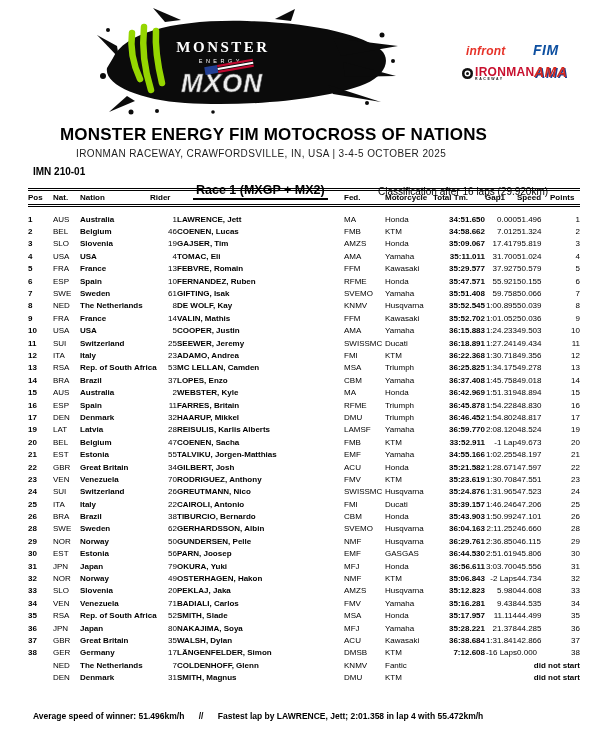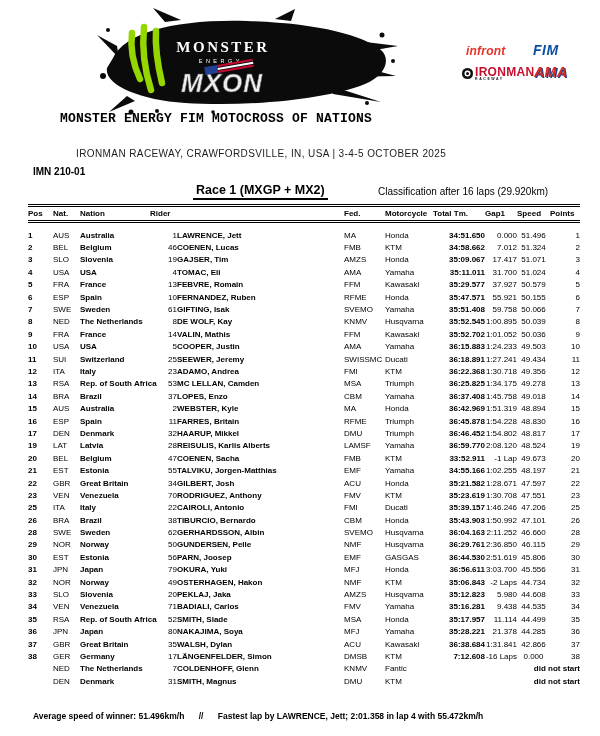--- a/index.html
+++ b/index.html
@@ -13,27 +13,27 @@
   .partner{position:absolute;white-space:nowrap;}
   .infront{left:466px;top:44px;font-size:12px;font-weight:bold;font-style:italic;color:#e63228;letter-spacing:.2px;}
   .fim{left:533px;top:42px;font-size:14px;font-weight:bold;font-style:italic;color:#0d4fa0;letter-spacing:.5px;}
   .ironman{left:462px;top:66px;display:flex;align-items:center;gap:2px;}
   .gear{width:11px;height:11px;border-radius:50%;background:#111;box-shadow:inset 0 0 0 2.5px #111, inset 0 0 0 4px #fff;flex:none;}
   .ironman-text{display:flex;flex-direction:column;line-height:1;}
   .ironman-line1{font-size:12px;font-weight:bold;color:#c8102e;letter-spacing:.3px;}
   .ironman-line2{font-size:3.5px;font-weight:bold;color:#111;letter-spacing:1.6px;}
   .ama{left:534px;top:64px;font-size:14px;font-weight:bold;font-style:italic;color:#d6281e;text-shadow:1.3px 1.3px 0 #223f8f;letter-spacing:.5px;}
   
-  .doc-title{position:absolute;left:60px;top:111px;font-size:13px;font-weight:bold;letter-spacing:.2px;font-family:Liberation Mono, monospace;}
+  .doc-title{position:absolute;left:60px;top:125px;font-size:17px;font-weight:bold;letter-spacing:.2px;}
   .doc-subtitle{position:absolute;left:60px;top:148px;font-size:10px;color:#1c1c1c;letter-spacing:.4px;margin-left:16px;}
   .doc-code{position:absolute;left:33px;top:166px;font-size:10px;font-weight:bold;}
   .race-title{position:absolute;left:193px;top:183px;font-size:12.5px;font-weight:bold;border-bottom:2px solid #000;padding:0 3px 1px 3px;}
   .classification{position:absolute;left:378px;top:186px;font-size:10px;}
   
-  table.results{position:absolute;left:28px;top:204px;width:552px;border-collapse:collapse;table-layout:fixed;font-size:8px;}
+  table.results{position:absolute;left:28px;top:188px;width:552px;border-collapse:collapse;table-layout:fixed;font-size:8px;}
   table.results th{border-top:3px double #000;border-bottom:3px double #000;font-weight:bold;text-align:left;padding:2px 0;font-size:8px;white-space:nowrap;}
   table.results td{padding:0;height:12.4px;white-space:nowrap;overflow:visible;vertical-align:middle;}
   tr.spacer td{height:6px;border:none;}
   th.h-pos{padding-left:4px;}
   th.h-nat{padding-left:2px;}
   th.h-rider{text-align:center;padding-left:110px;}
   th.h-fed{padding-left:2px;}
   th.h-moto{padding-left:2px;}
   th.h-total{text-align:right;}
   th.h-gap{text-align:right;}
@@ -41,21 +41,21 @@
   th.h-points{text-align:right;padding-right:3px;}
   .c-pos{font-weight:bold;padding-left:5px;}
   .c-nat{padding-left:2px;}
   .c-nation{font-weight:bold;}
   .c-num{text-align:right;}
   .c-rider{font-weight:bold;padding-left:4px;}
   .c-fed{padding-left:2px;margin-top:16px;}
   .c-moto{padding-left:2px;}
   .c-total{font-weight:bold;text-align:right;}
   .c-gap{text-align:right;}
-  .c-speed{text-align:center;padding-right:13px;margin-left:48px;}
+  .c-speed{text-align:left;padding-right:13px;margin-left:48px;}
   .c-points{text-align:right;padding-right:3px;}
   .c-dns{font-weight:bold;text-align:right;padding-right:3px;}
   
   .stats-footer{position:absolute;left:33px;top:711px;font-size:8.5px;font-weight:bold;white-space:nowrap;}
   .stats-footer .sep{margin:0 12px;}
 </style>
 </head>
 <body>
 
 <svg class="mxon-logo" viewBox="0 0 305 112" xmlns="http://www.w3.org/2000/svg">
@@ -171,21 +171,21 @@
       <tr>
     <td class="c-pos">3</td>
     <td class="c-nat">SLO</td>
     <td class="c-nation">Slovenia</td>
     <td class="c-num">19</td>
     <td class="c-rider">GAJSER, Tim</td>
     <td class="c-fed">AMZS</td>
     <td class="c-moto">Honda</td>
     <td class="c-total">35:09.067</td>
     <td class="c-gap">17.417</td>
-    <td class="c-speed">51.071</td>
+    <td class="c-speed">95.819</td>
     <td class="c-points">3</td>
   </tr>
       <tr>
     <td class="c-pos">4</td>
     <td class="c-nat">USA</td>
     <td class="c-nation">USA</td>
     <td class="c-num">4</td>
     <td class="c-rider">TOMAC, Eli</td>
     <td class="c-fed">AMA</td>
     <td class="c-moto">Yamaha</td>
@@ -422,20 +422,33 @@
     <td class="c-num">70</td>
     <td class="c-rider">RODRIGUEZ, Anthony</td>
     <td class="c-fed">FMV</td>
     <td class="c-moto">KTM</td>
     <td class="c-total">35:23.619</td>
     <td class="c-gap">1:30.708</td>
     <td class="c-speed">47.551</td>
     <td class="c-points">23</td>
   </tr>
       <tr>
+    <td class="c-pos">24</td>
+    <td class="c-nat">SUI</td>
+    <td class="c-nation">Switzerland</td>
+    <td class="c-num">26</td>
+    <td class="c-rider">GREUTMANN, Nico</td>
+    <td class="c-fed">SWISSMC</td>
+    <td class="c-moto">Husqvarna</td>
+    <td class="c-total">35:24.876</td>
+    <td class="c-gap">1:31.965</td>
+    <td class="c-speed">47.523</td>
+    <td class="c-points">24</td>
+  </tr>
+      <tr>
     <td class="c-pos">25</td>
     <td class="c-nat">ITA</td>
     <td class="c-nation">Italy</td>
     <td class="c-num">22</td>
     <td class="c-rider">CAIROLI, Antonio</td>
     <td class="c-fed">FMI</td>
     <td class="c-moto">Ducati</td>
     <td class="c-total">35:39.157</td>
     <td class="c-gap">1:46.246</td>
     <td class="c-speed">47.206</td>

